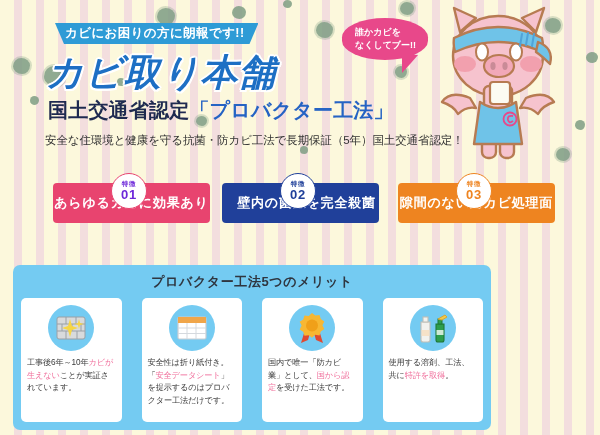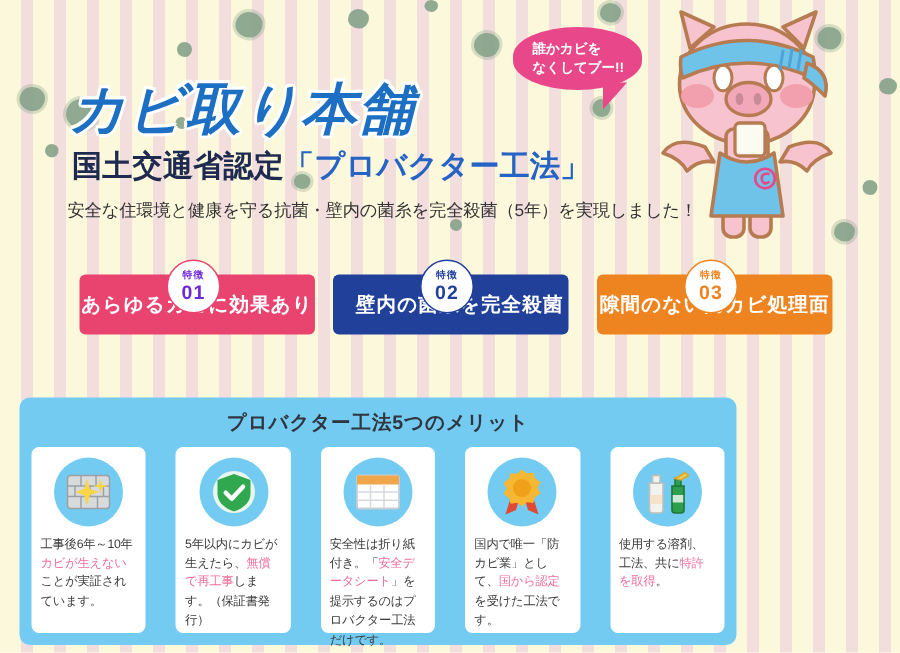--- a/index.html
+++ b/index.html
@@ -187,26 +187,27 @@
     <div class="spore" style="left:30px;top:96px;width:9px;height:9px;"></div>
     <div class="spore fuzzy" style="left:44px;top:66px;width:21px;height:20px;"></div>
     <div class="spore" style="left:117px;top:78px;width:8px;height:8px;"></div>
     <div class="spore fuzzy" style="left:395px;top:66px;width:12px;height:12px;"></div>
     <div class="spore" style="left:575px;top:120px;width:10px;height:10px;"></div>
     <div class="spore fuzzy" style="left:556px;top:148px;width:14px;height:13px;"></div>
     <div class="spore" style="left:300px;top:146px;width:8px;height:8px;"></div>
     <div class="spore fuzzy" style="left:196px;top:116px;width:11px;height:10px;"></div>
   </div>
 
+  <div class="ribbon">カビにお困りの方に朗報です!!</div>
 
   <div class="main-title">カビ取り本舗</div>
   <div class="sub-title">
     <span class="dark">国土交通省認定</span><span class="blue">「プロバクター工法」</span>
   </div>
-  <div class="lead">安全な住環境と健康を守る抗菌・壁内の菌糸を完全殺菌（5年）を実現しました！</div>
+  <div class="lead">安全な住環境と健康を守る抗菌・防カビ工法で長期保証（5年）国土交通省認定！</div>
 
   <div class="bubble">
     <span>誰かカビを</span>
     <span>なくしてブー!!</span>
   </div>
 
   <svg class="pig" viewBox="0 0 150 172">
     <g stroke="#B77B52" stroke-width="2.4" stroke-linejoin="round" stroke-linecap="round">
 
       <path d="M28 30 L22 6 L44 16 Z" fill="#F6C3CE"></path>
@@ -296,32 +297,20 @@
             </g>
             <path d="M14 4 L16 11 L22 13 L16 15 L14 22 L12 15 L6 13 L12 11 Z" fill="#F6D645"></path>
             <path d="M23 4 L24 8 L28 9 L24 10 L23 14 L22 10 L18 9 L22 8 Z" fill="#F6D645"></path>
           </svg>
         </div>
         <div class="card-text">
           <span>工事後6年～10年</span><span class="hl">カビが生えない</span><span>ことが実証されています。</span>
         </div>
       </div>
 
-      <div class="card">
-        <div class="icon-circle">
-          <svg width="30" height="30" viewBox="0 0 30 30">
-            <circle cx="15" cy="15" r="14" fill="#E9F6EE"></circle>
-            <path d="M15 3 L26 7 V16 C26 22 21 26 15 28 C9 26 4 22 4 16 V7 Z" fill="#2FA84F"></path>
-            <path d="M9.5 15.5 L13.5 19.5 L21 11.5" fill="none" stroke="#fff" stroke-width="3" stroke-linecap="round" stroke-linejoin="round"></path>
-          </svg>
-        </div>
-        <div class="card-text">
-          <span>5年以内にカビが生えたら、</span><span class="hl">無償で再工事</span><span>します。（保証書発行）</span>
-        </div>
-      </div>
 
       <div class="card">
         <div class="icon-circle">
           <svg width="30" height="24" viewBox="0 0 30 24">
             <rect x="1" y="1" width="28" height="22" rx="1.5" fill="#fff" stroke="#C9CDD2" stroke-width="1.2"></rect>
             <rect x="1" y="1" width="28" height="6" fill="#F0A64A"></rect>
             <g stroke="#D5D9DE" stroke-width="1">
               <line x1="1" y1="12" x2="29" y2="12"></line>
                 <line x1="1" y1="17.5" x2="29" y2="17.5"></line>
               <line x1="10" y1="7" x2="10" y2="23"></line>

